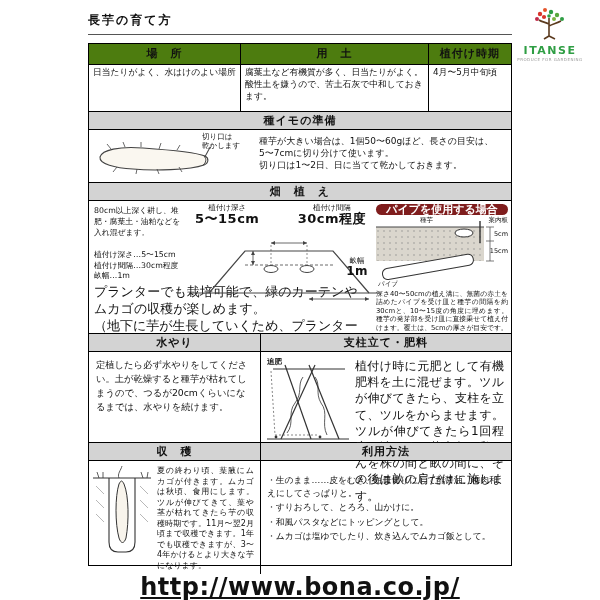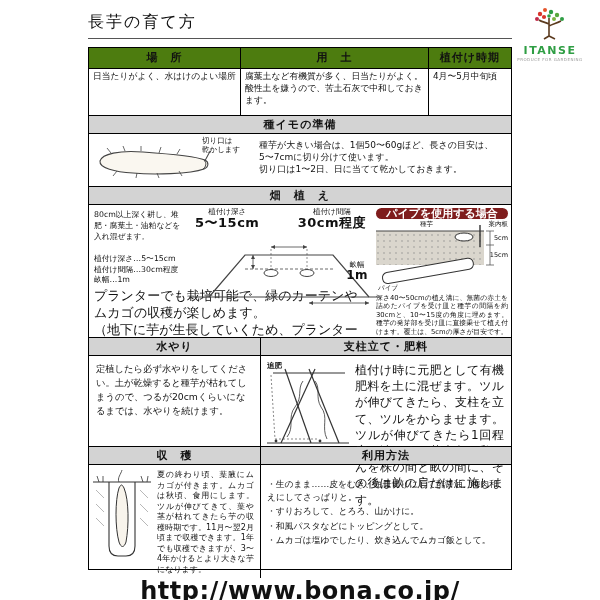--- a/index.html
+++ b/index.html
@@ -7,21 +7,21 @@
        font-family:"DejaVu Sans","Liberation Sans",sans-serif;color:#111}
   .pre{white-space:pre-line}
 
   
   .logo{position:absolute;left:514px;top:6px;width:72px;text-align:center}
   .logo-brand{font-size:11px;font-weight:bold;letter-spacing:1.5px;color:#2f9e44}
   .logo-sub{font-size:4px;color:#999;letter-spacing:.5px}
 
   
   .doc{position:absolute;left:88px;top:12px;width:424px}
-  .title{font-size:16px;font-weight:normal;letter-spacing:2px}
+  .title{font-size:12px;font-weight:bold;letter-spacing:2px}
   .title-rule{border-bottom:1.5px solid #555;margin-top:5px}
 
   .tbl{border:1.6px solid #000;margin-top:8px;font-size:9px;line-height:1.35}
   .sec-h{background:#d3d3d3;border-top:1px solid #000;border-bottom:1px solid #000;
          text-align:center;font-weight:bold;font-size:11px;height:17px;line-height:17px;letter-spacing:1px}
 
   
   .grid3{display:grid;grid-template-columns:152px 188px 1fr}
   .grid3>div{border-right:1px solid #000;padding:2px 4px}
   .grid3>div:last-child{border-right:none}

